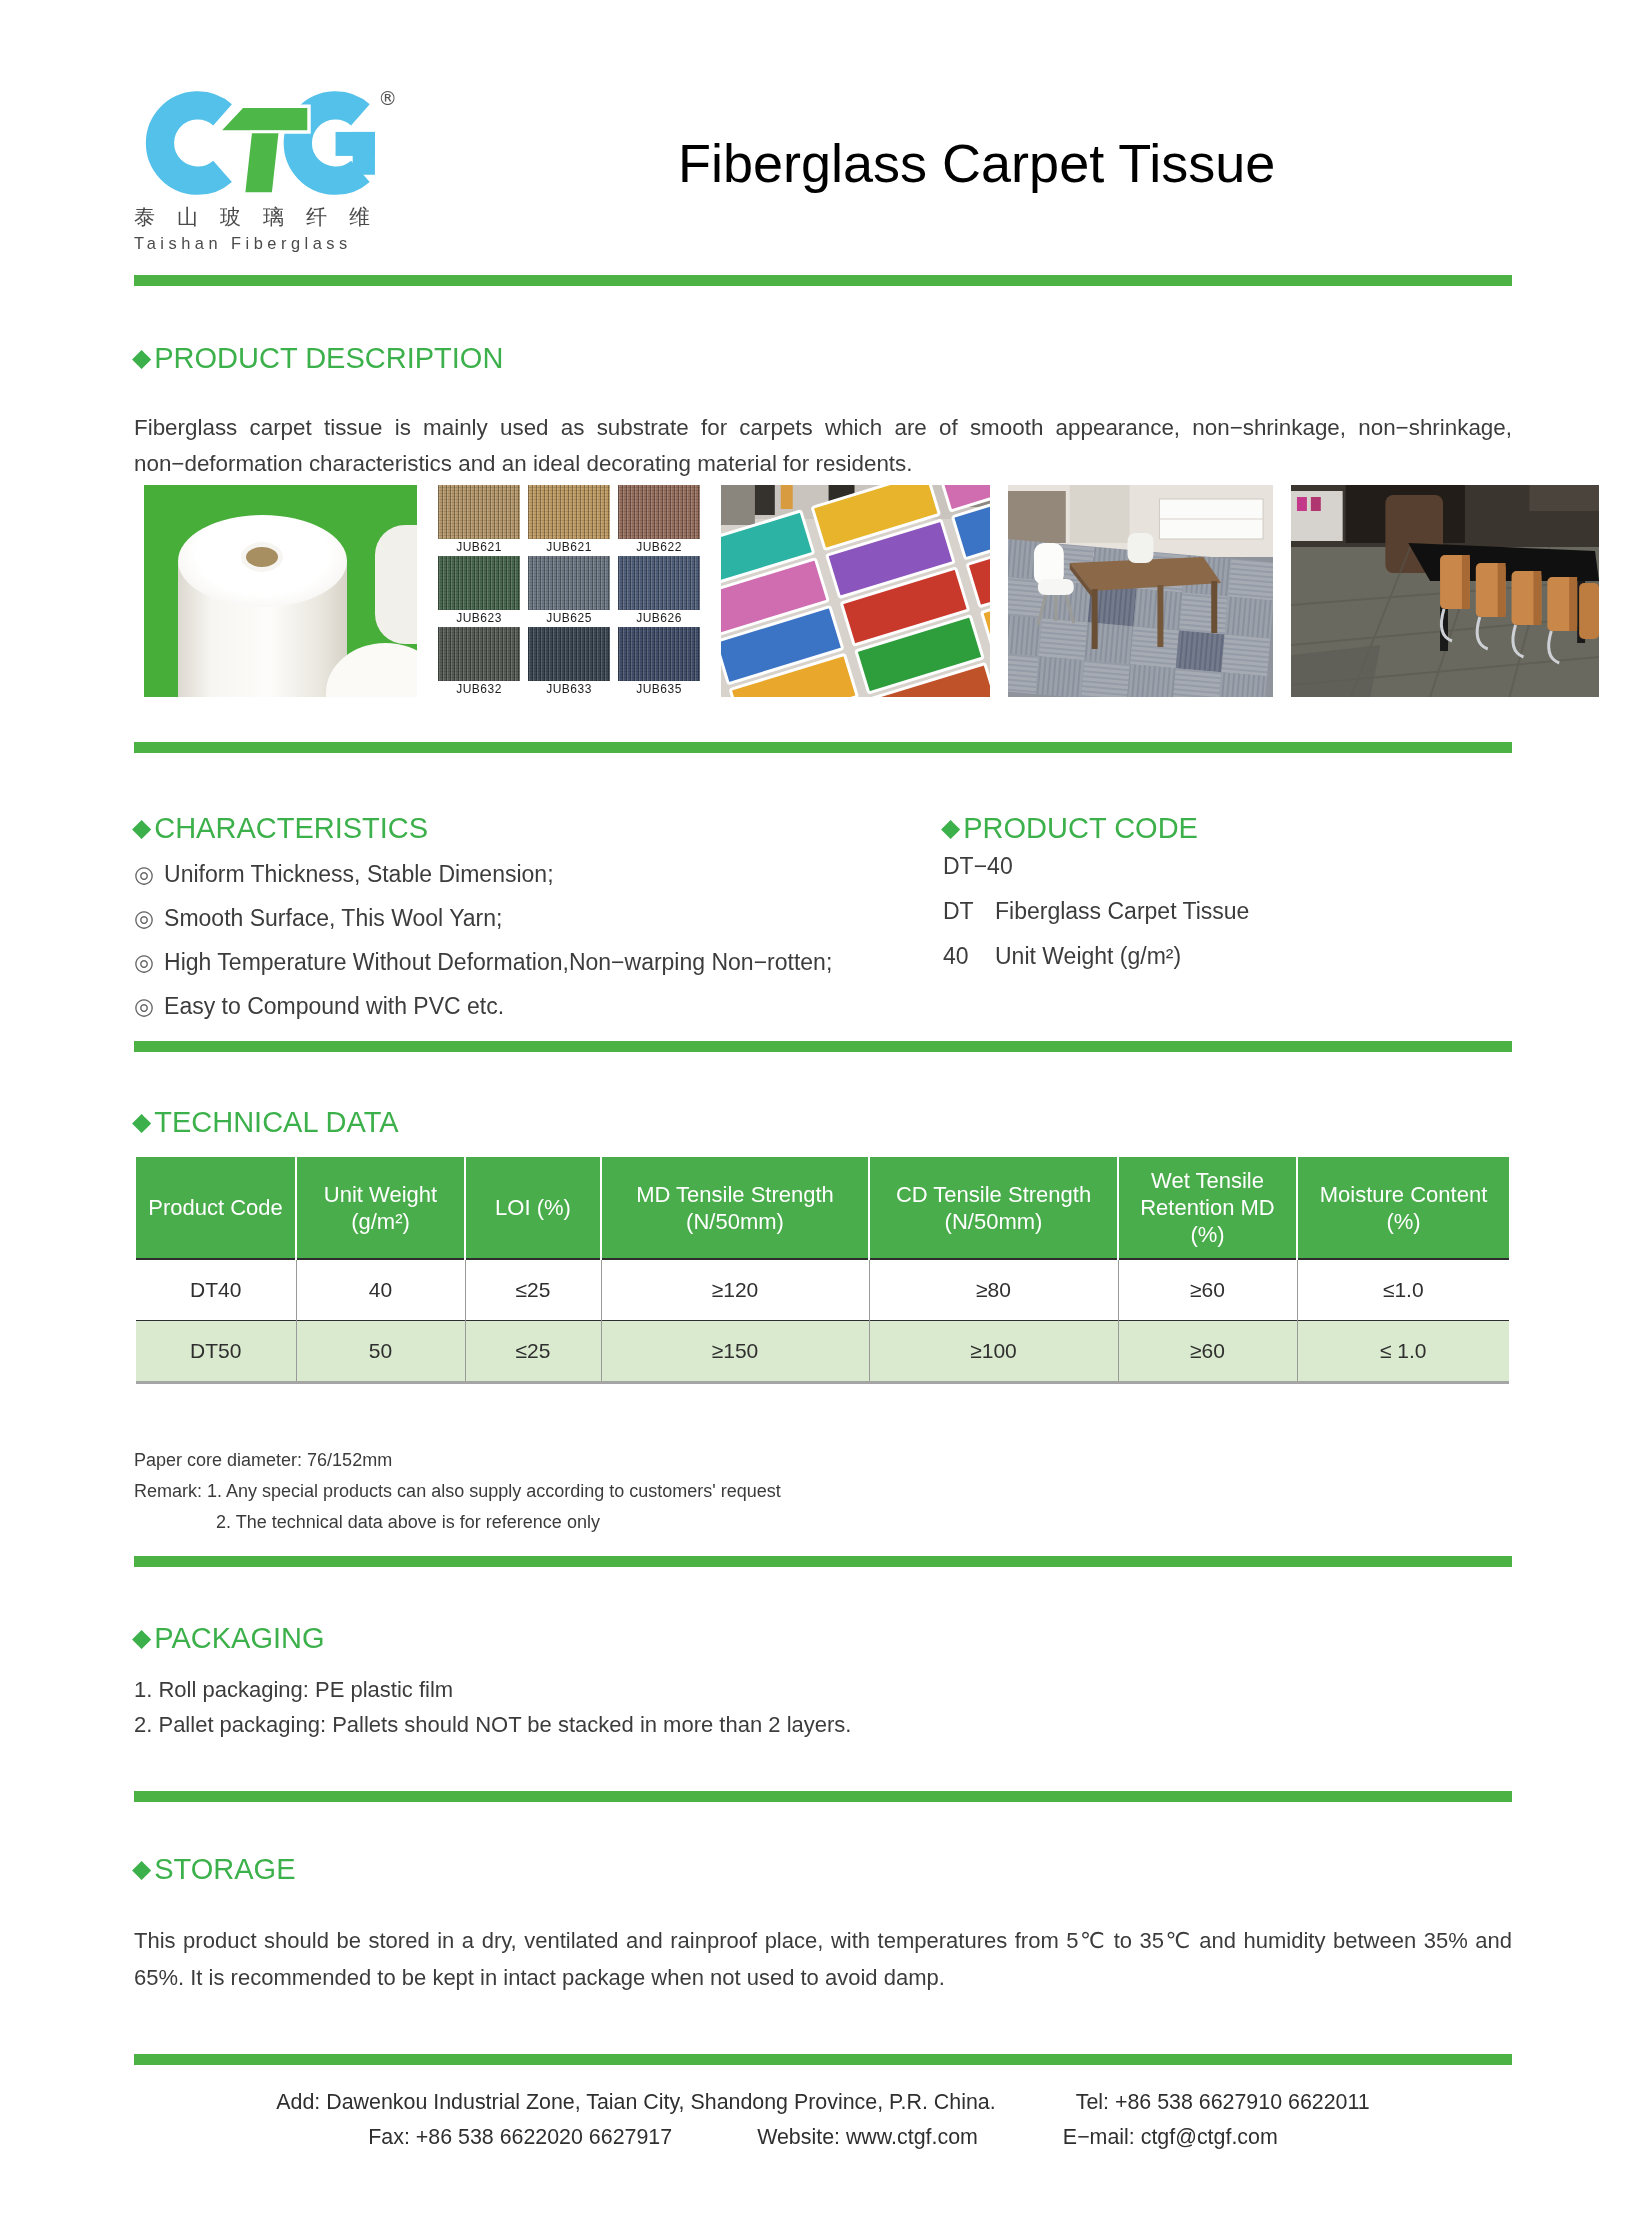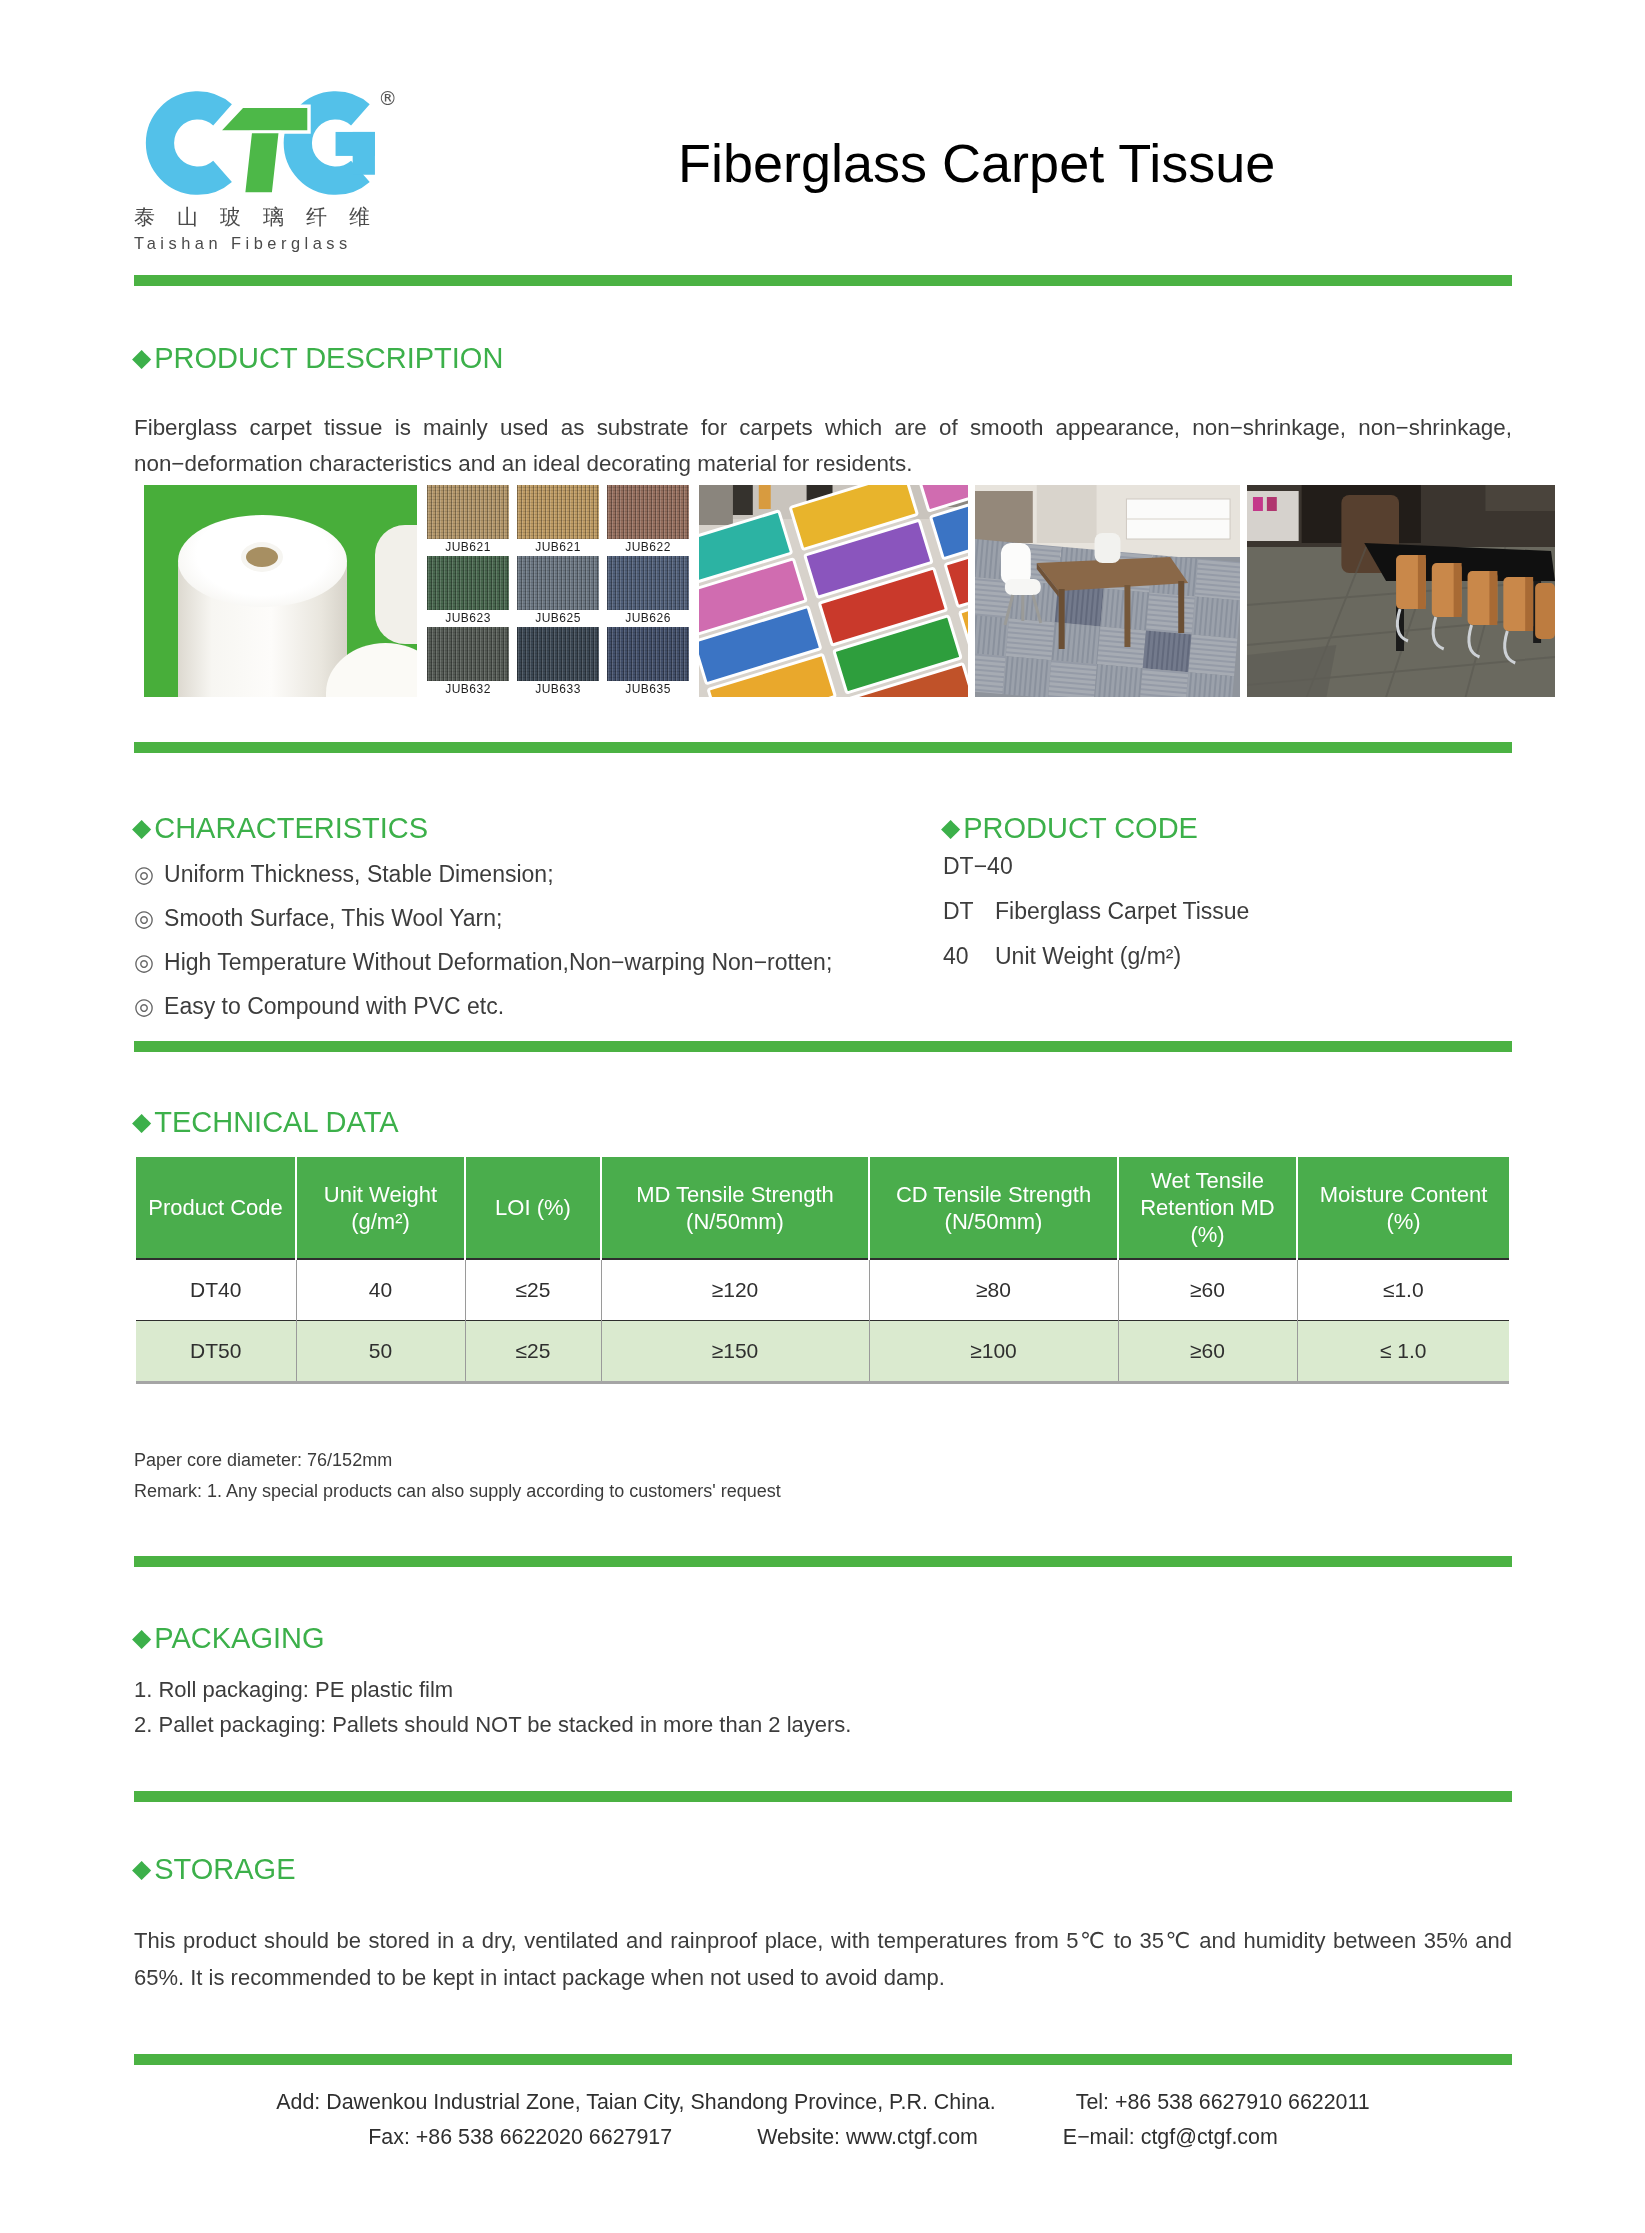--- a/index.html
+++ b/index.html
@@ -18,21 +18,21 @@
 
   
   .sec-h{position:absolute;margin:0;font-size:29px;font-weight:400;color:#3cb04a;white-space:nowrap;}
   .diamond{font-size:25px;margin-right:3px;position:relative;top:-2px;color:#3cb04a;}
 
   
   .desc-body{position:absolute;left:134px;top:388px;width:1378px;font-size:22.4px;line-height:36px;
              color:#3c3c3c;text-align:justify;}
 
   
-  .images-row{position:absolute;left:132px;top:485px;width:1415px;height:212px;display:flex;gap:7px;padding-left:12px;}
+  .images-row{position:absolute;left:132px;top:485px;width:1415px;height:212px;display:flex;gap:18px;padding-left:12px;}
   .photo{height:212px;overflow:hidden;position:relative;background:#eee;flex:none;}
   .photo svg{display:block;width:100%;height:100%;}
 
   
   .img-roll{width:273px;background:#48ae3a;}
   .roll-side2{position:absolute;right:-18px;top:40px;width:60px;height:119px;background:#f2f0ea;border-radius:30px 0 0 30px;}
   .roll-body{position:absolute;left:34px;top:74px;width:169px;height:159px;border-radius:6px;
              background:linear-gradient(90deg,#ddd9d0 0%,#f7f6f2 20%,#fdfcfa 55%,#e9e6de 85%,#d6d2c8 100%);}
   .roll-top{position:absolute;left:34px;top:30px;width:169px;height:92px;border-radius:50%;
             background:radial-gradient(ellipse at 50% 42%,#ffffff 55%,#edebe4 100%);}
@@ -356,20 +356,21 @@
         <td>≥100</td>
         <td>≥60</td>
         <td>≤ 1.0</td>
       </tr>
     </tbody>
   </table>
 
   <div class="notes">
     <div>Paper core diameter: 76/152mm</div>
     <div>Remark: 1. Any special products can also supply according to customers' request</div>
+    <div class="note-indent">2. The technical data above is for reference only</div>
   </div>
 
   <div class="divider" style="top:1556px"></div>
 
   <h2 class="sec-h" style="left:132px;top:1622px">
     <span class="diamond">◆</span><span>PACKAGING</span>
   </h2>
   <div class="pkg-items">
     <div>1. Roll packaging: PE plastic film</div>
     <div>2. Pallet packaging: Pallets should NOT be stacked in more than 2 layers.</div>

